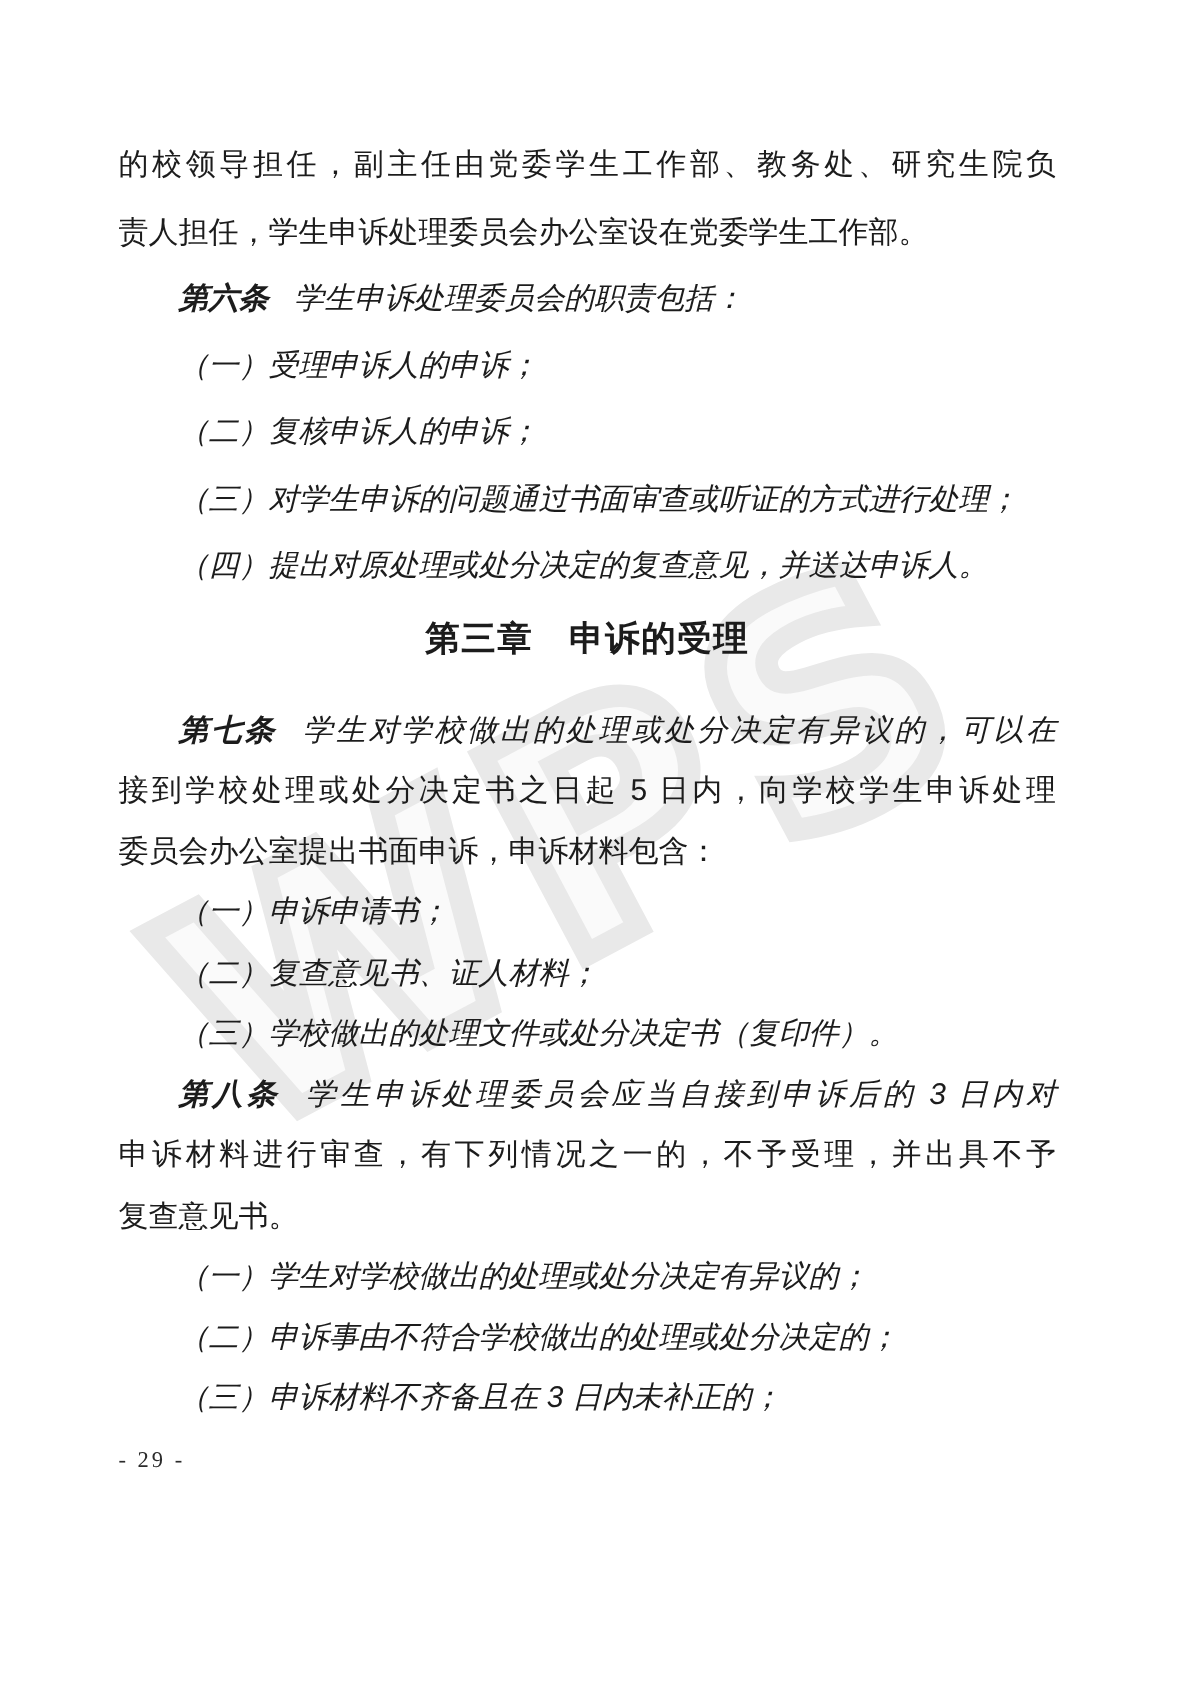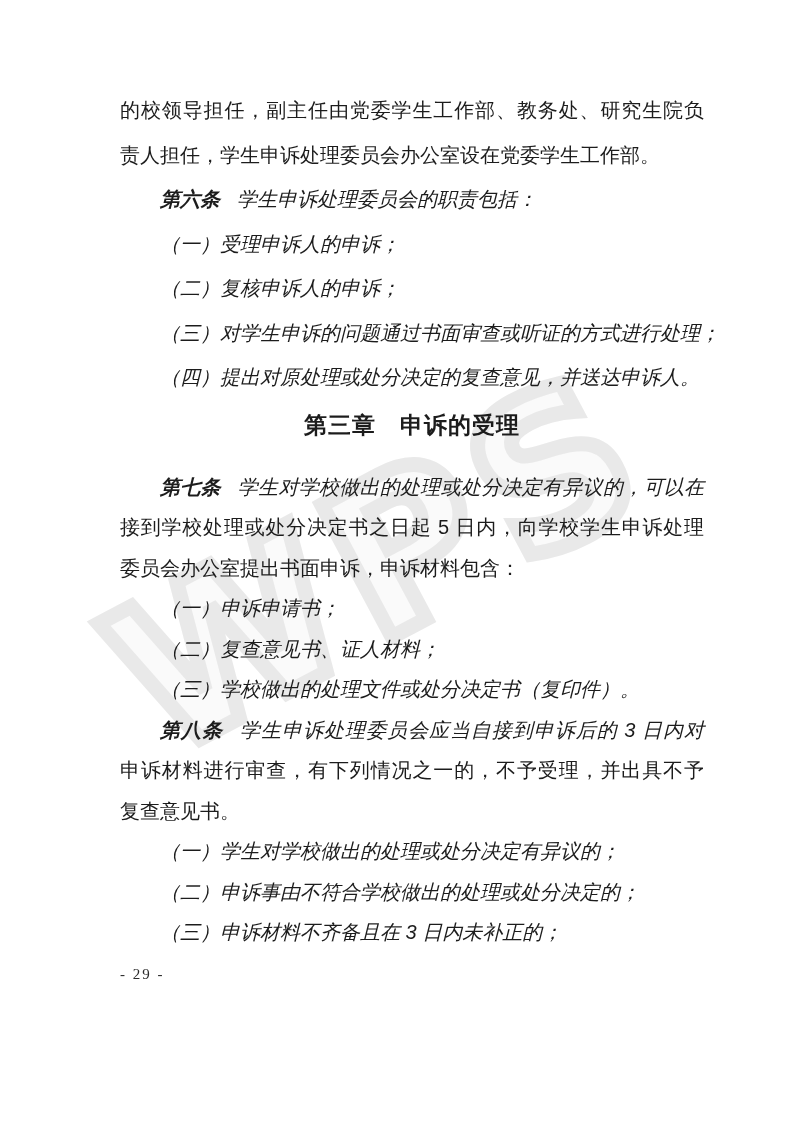--- a/index.html
+++ b/index.html
@@ -24,21 +24,21 @@
     font-weight:bold;
     font-size:205px;
     letter-spacing:14px;
     color:rgba(238,238,238,0.30);
     -webkit-text-stroke:15px #e9e9e9;
     user-select:none;
     pointer-events:none;
   }
   .content{
     position:relative;z-index:1;
-    padding:88px 89px 0 120px; 
+    padding:88px 89px 0 79px; 
   }
   .line{
     font-size:20px;
     height:44.5px;line-height:44.5px;
     white-space:nowrap;
   }
   .block-bottom .line{height:40.5px;line-height:40.5px;}
   .line.indent{padding-left:40px;font-style:italic;}
   .line.fill{
     white-space:normal;

